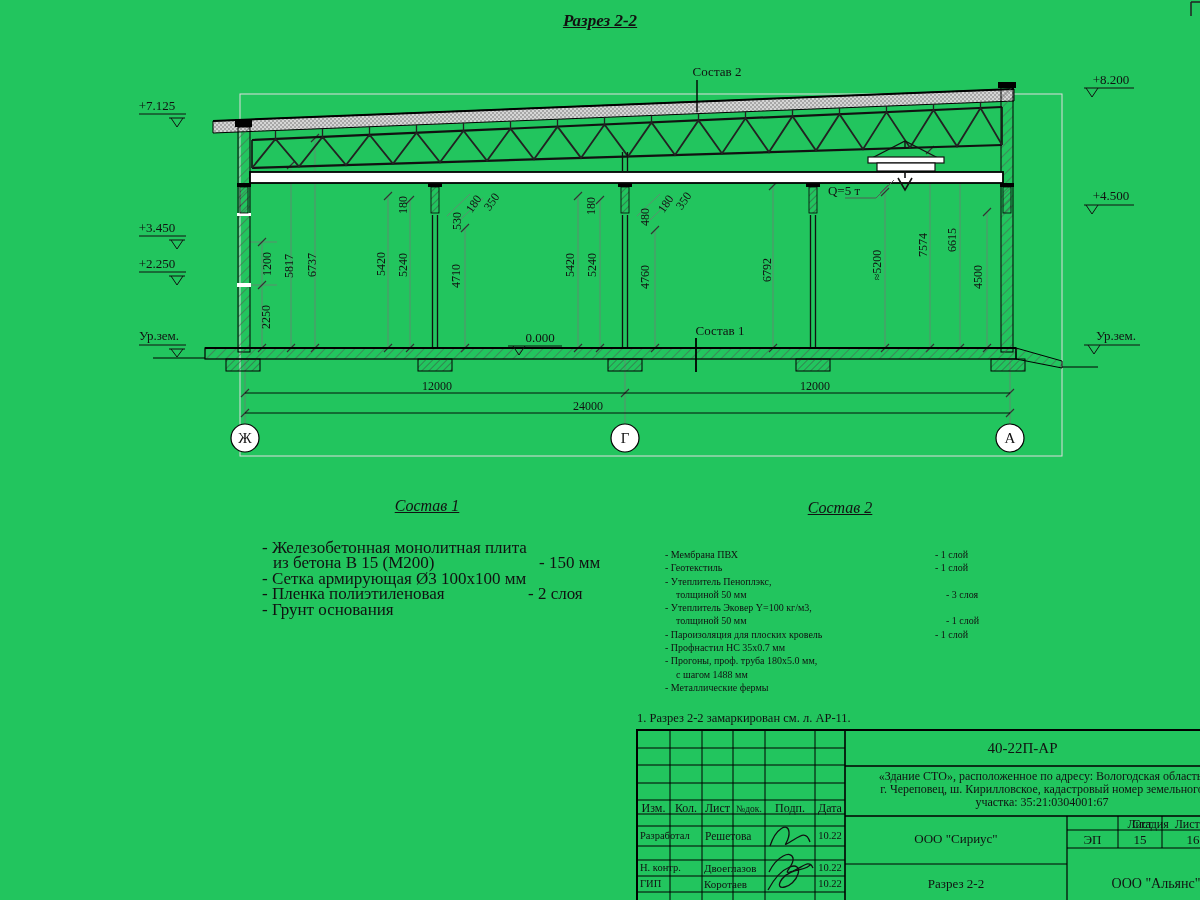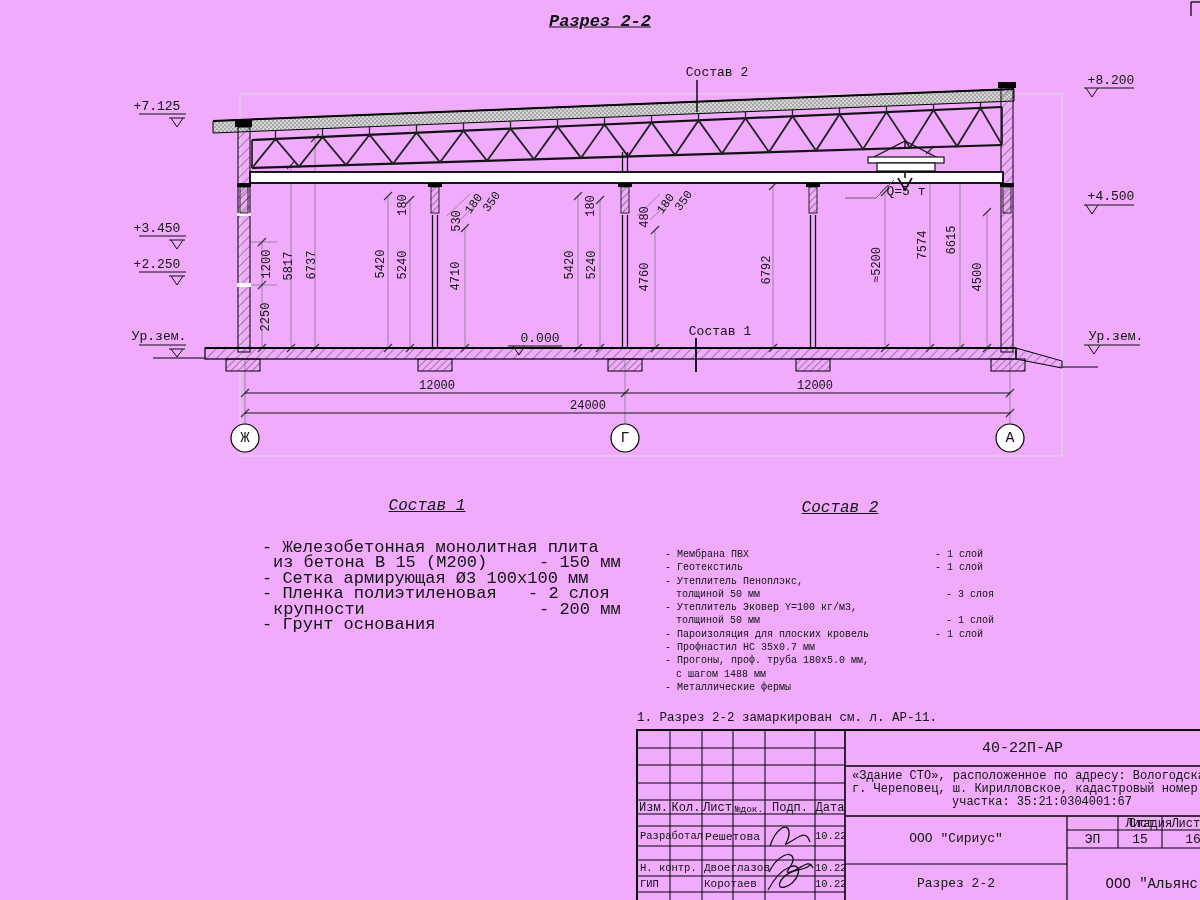--- a/index.html
+++ b/index.html
@@ -1,17 +1,17 @@
 <!DOCTYPE html>
 <html><head>
 <meta charset="utf-8">
 <style>
   html,body{margin:0;padding:0;background:#fff;}
   #page{position:relative;width:1200px;height:900px;overflow:hidden;
-        font-family:Liberation Mono, monospace;color:#111;background:#f0abfc;}
+        font-family:Liberation Serif, serif;color:#111;background:#22c55e;}
   #page svg{position:absolute;left:0;top:0;}
   .t{position:absolute;white-space:nowrap;}
   .title{transform:translate(-50%,-50%);font-size:17px;font-style:italic;font-weight:600;text-decoration:underline;}
   .spec-title{transform:translate(-50%,-50%);font-size:16px;font-style:italic;text-decoration:underline;}
   .dim{transform:translate(-50%,-50%) rotate(-90deg);font-size:12px;}
   .dim--d{transform:translate(-50%,-50%) rotate(-55deg);}
   .dim--h{transform:translate(-50%,-50%) rotate(0deg);}
   .elev{transform:translate(-50%,-50%);font-size:13px;}
   .lbl{transform:translate(-50%,-50%);font-size:13px;}
   .axis{transform:translate(-50%,-50%);font-size:15px;}
@@ -145,21 +145,21 @@
 <div class="t elev" style="left:157px;top:106px">+7.125</div>
 <div class="t elev" style="left:157px;top:228px">+3.450</div>
 <div class="t elev" style="left:157px;top:264px">+2.250</div>
 <div class="t elev" style="left:159px;top:336px">Ур.зем.</div>
 <div class="t elev" style="left:1111px;top:80px">+8.200</div>
 <div class="t elev" style="left:1111px;top:196px">+4.500</div>
 <div class="t elev" style="left:1116px;top:336px">Ур.зем.</div>
 <div class="t elev" style="left:540px;top:338px">0.000</div>
 <div class="t lbl" style="left:717px;top:72px">Состав 2</div>
 <div class="t lbl" style="left:720px;top:331px">Состав 1</div>
-<div class="t lbl" style="left:906px;top:191px">Q=5 т</div>
+<div class="t lbl" style="left:844px;top:191px">Q=5 т</div>
 
 <div class="t dim" style="left:266px;top:317px">2250</div>
 <div class="t dim" style="left:267px;top:264px">1200</div>
 <div class="t dim" style="left:289px;top:266px">5817</div>
 <div class="t dim" style="left:312px;top:265px">6737</div>
 <div class="t dim" style="left:403px;top:205px">180</div>
 <div class="t dim" style="left:381px;top:264px">5420</div>
 <div class="t dim" style="left:403px;top:265px">5240</div>
 <div class="t dim" style="left:457px;top:221px">530</div>
 <div class="t dim" style="left:456px;top:276px">4710</div>
@@ -198,24 +198,20 @@
       </div>
   <div class="srow">
         <span class="st">- Сетка армирующая Ø3 100х100 мм</span>
         <span class="sv"></span>
       </div>
   <div class="srow">
         <span class="st">- Пленка полиэтиленовая</span>
         <span class="sv">-  2 слоя</span>
       </div>
   <div class="srow">
-        <span class="st ind">крупности</span>
-        <span class="sv">- 200 мм</span>
-      </div>
-  <div class="srow">
         <span class="st">- Грунт основания</span>
         <span class="sv"></span>
       </div>
 </div>
 
 <div class="t spec-title" style="left:840px;top:508px">Состав 2</div>
 <div class="spec spec2" style="left:665px;top:548px">
   <div class="srow">
         <span class="st">- Мембрана ПВХ</span>
         <span class="sv">- 1 слой</span>

